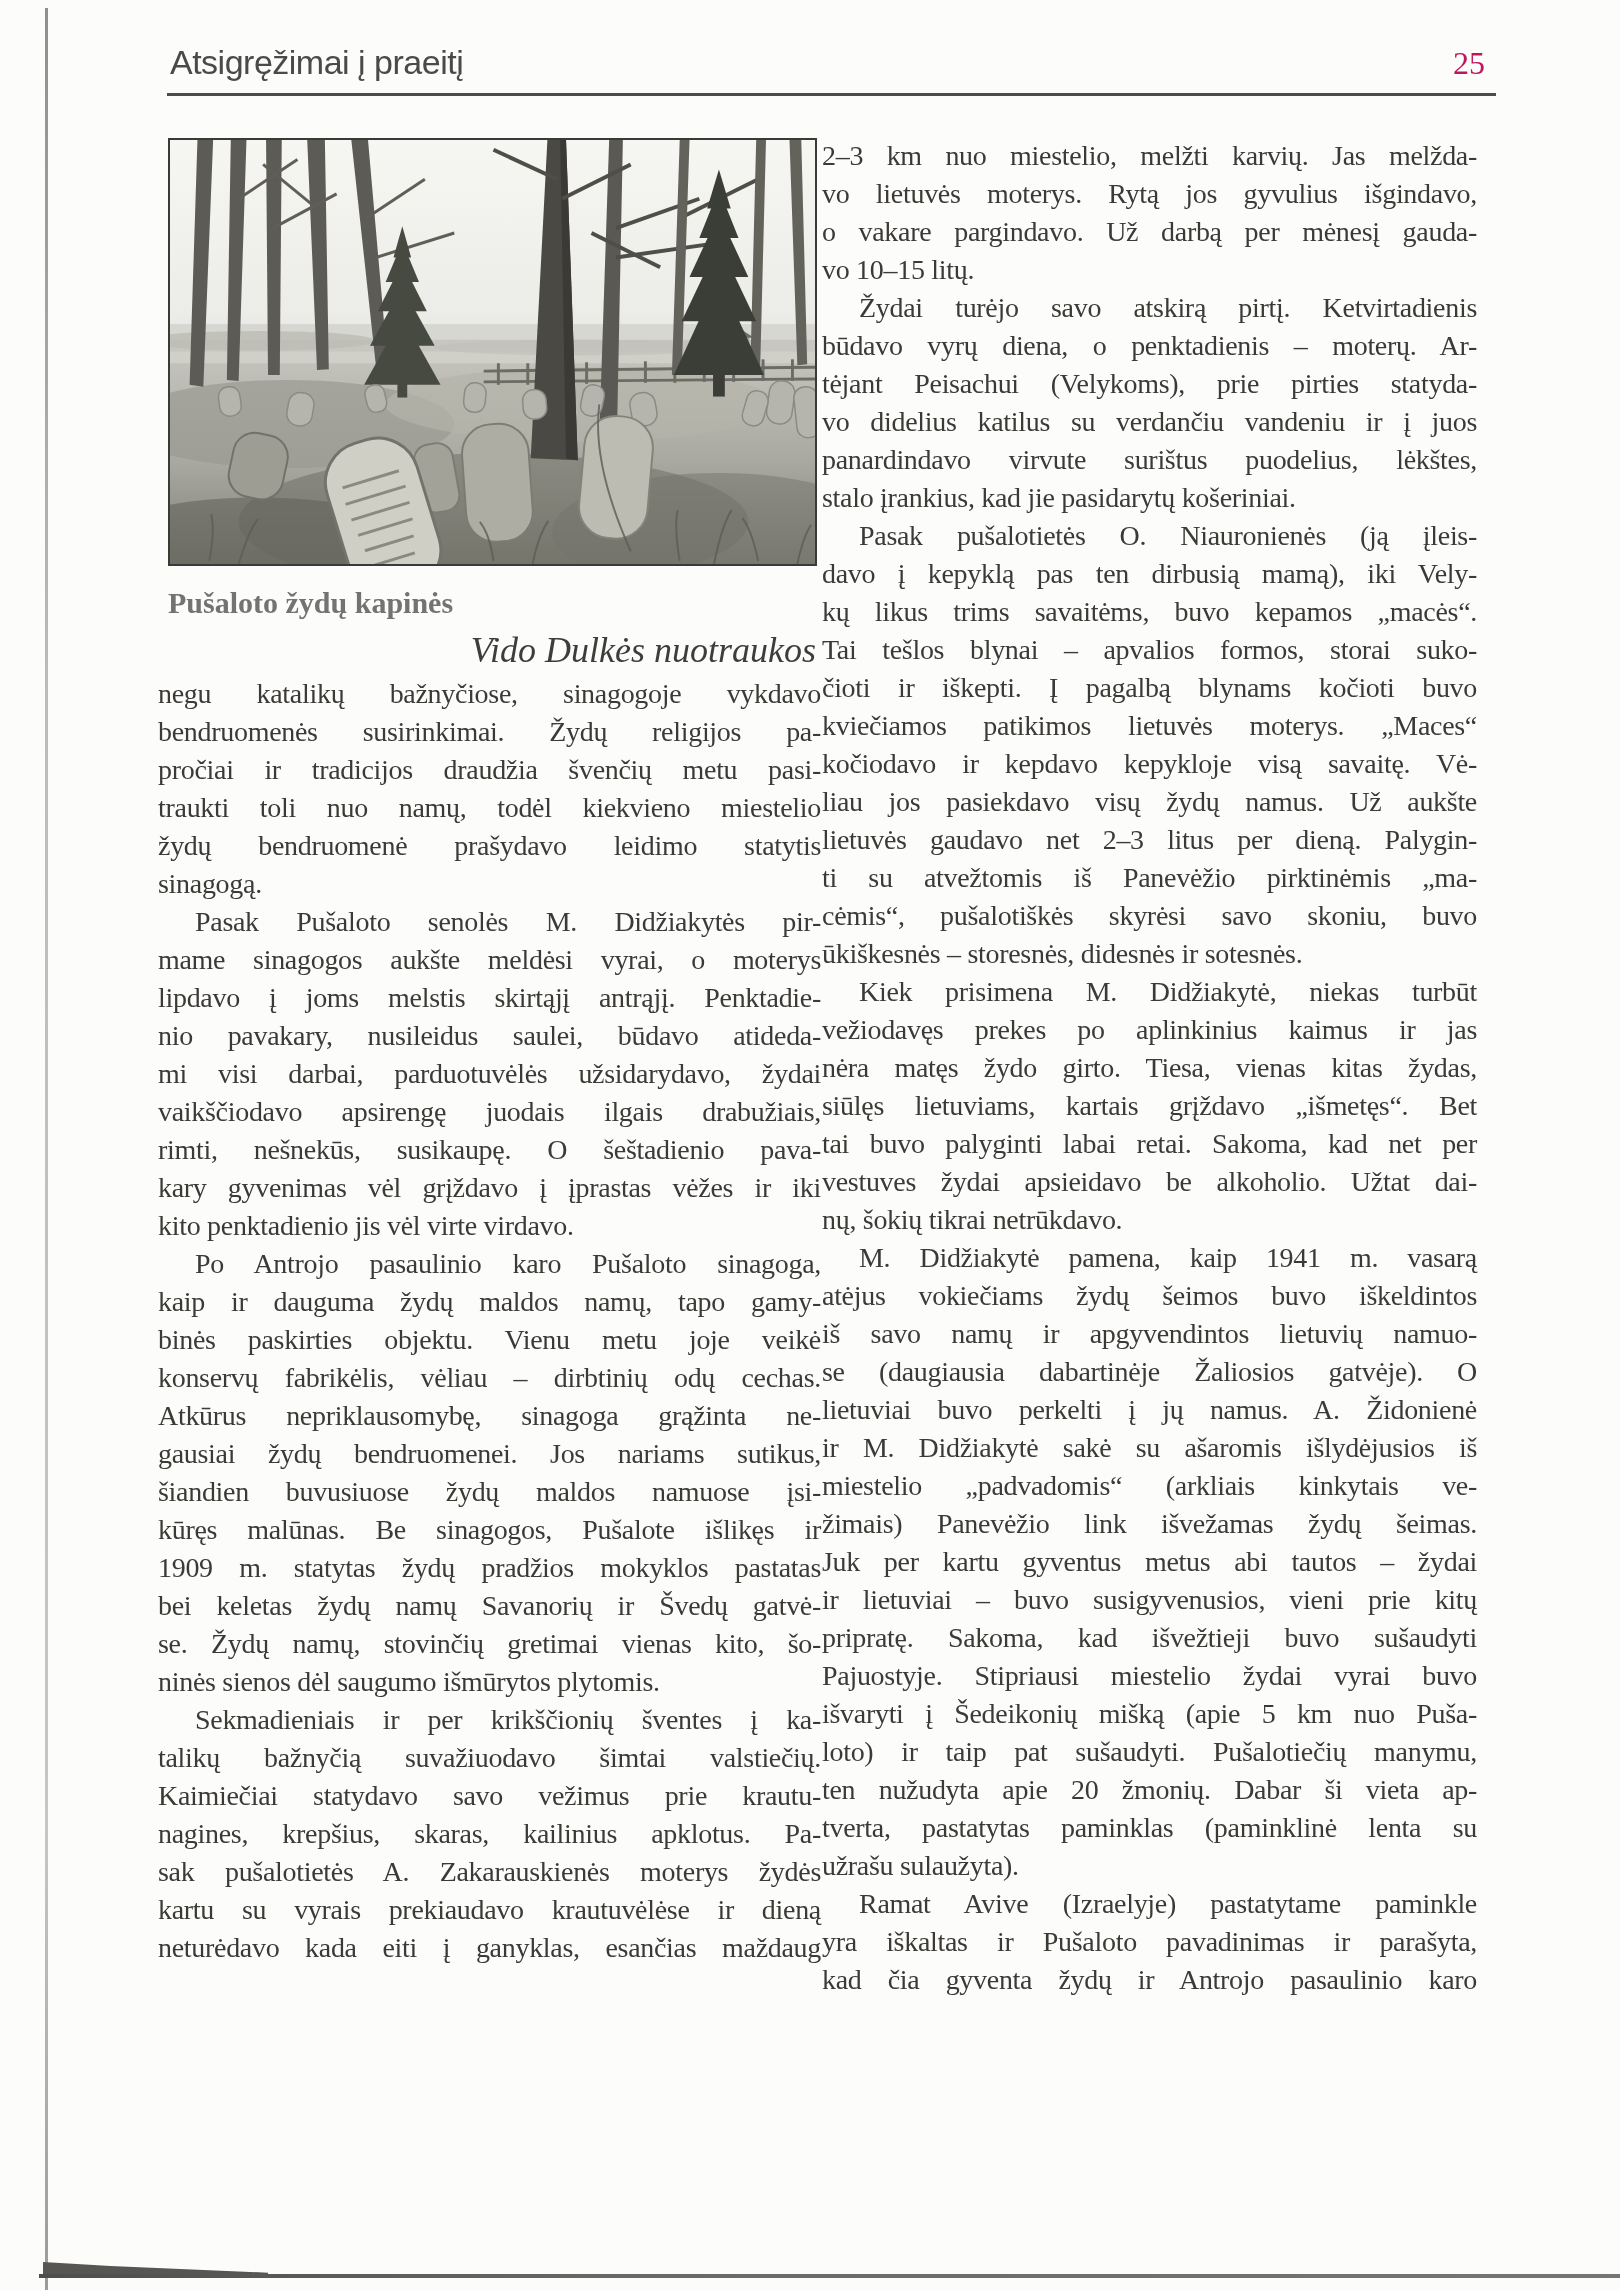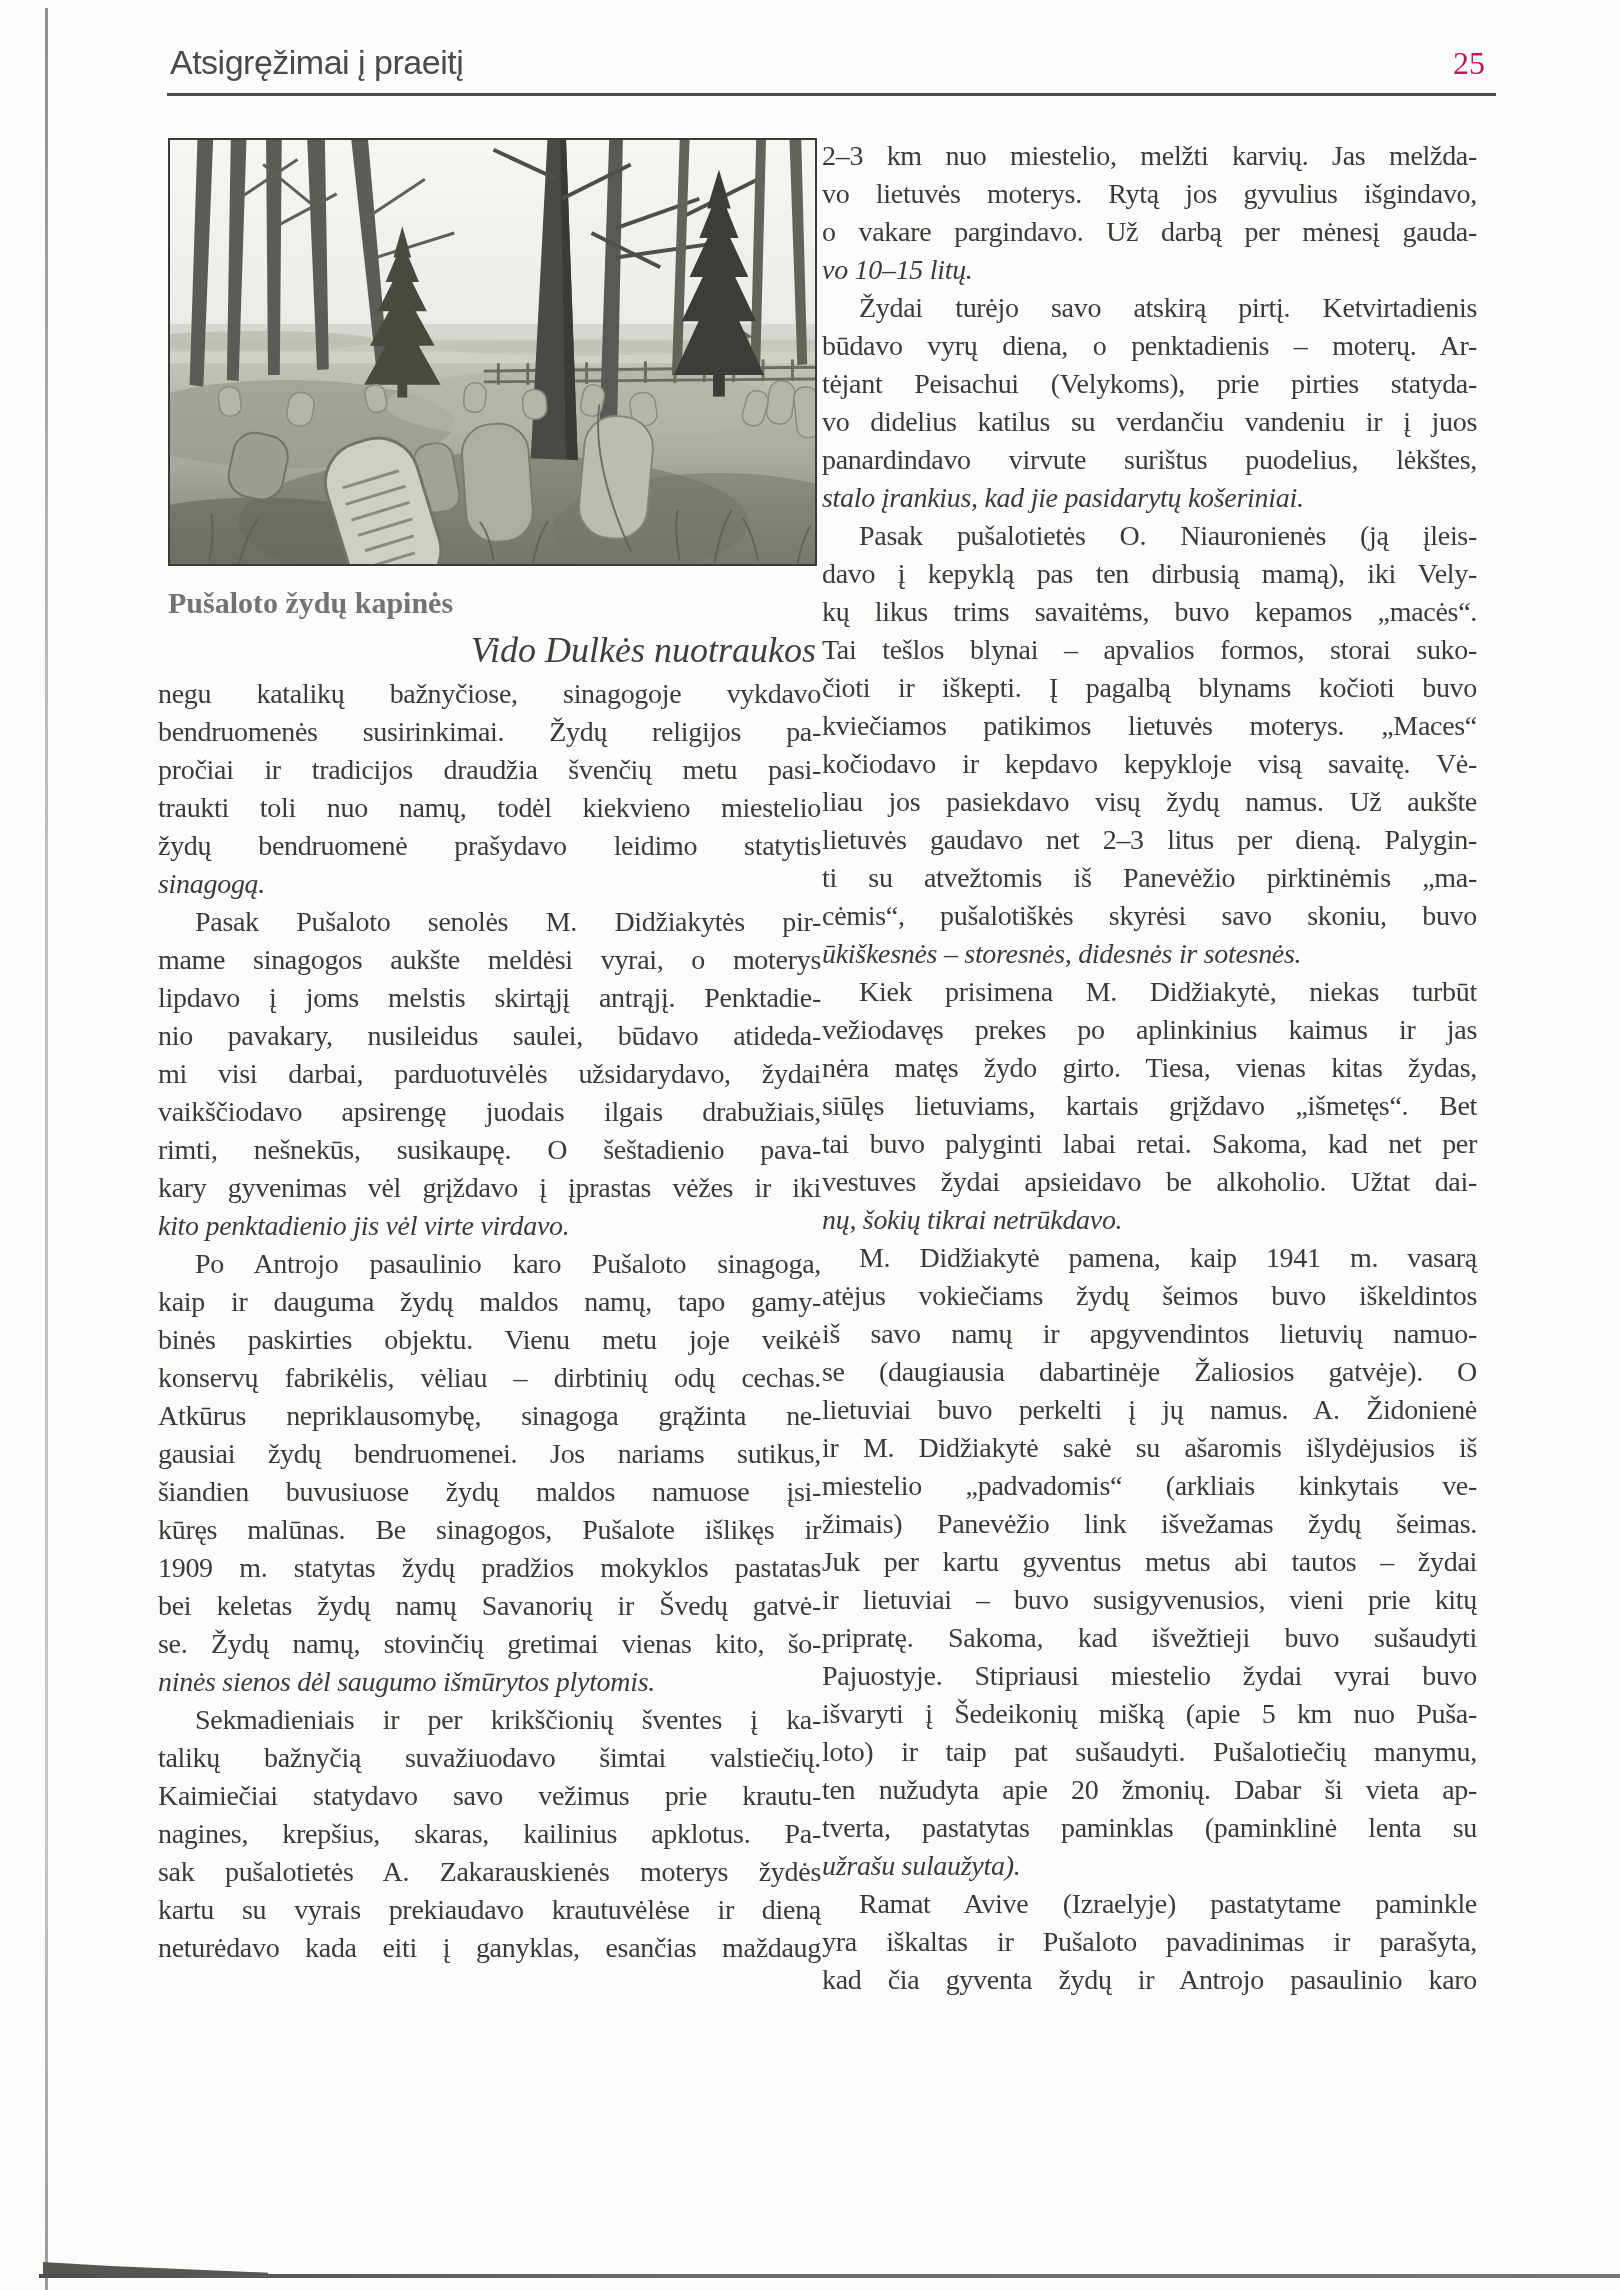--- a/index.html
+++ b/index.html
@@ -57,21 +57,21 @@
   .col{
     position:absolute;
     font-size:28px;line-height:38px;letter-spacing:-0.3px;
     color:#3b3a37;
   }
   .col-left{left:158px;top:675px;width:663px;}
   .col-right{left:822px;top:137px;width:655px;}
   .col p{margin:0;padding:0;}
   .col p.indent .line:first-child{text-indent:37px;}
   .line{display:block;text-align:justify;text-align-last:justify;}
-  .line.last{text-align-last:left;font-style:italic;}
+  .line.last{text-align-last:left;}
 </style>
 </head>
 <body>
 
 <div class="page">
 
   <div class="scan-edge-left"></div>
   <div class="scan-edge-wedge"></div>
   <div class="scan-edge-bottom"></div>
 

